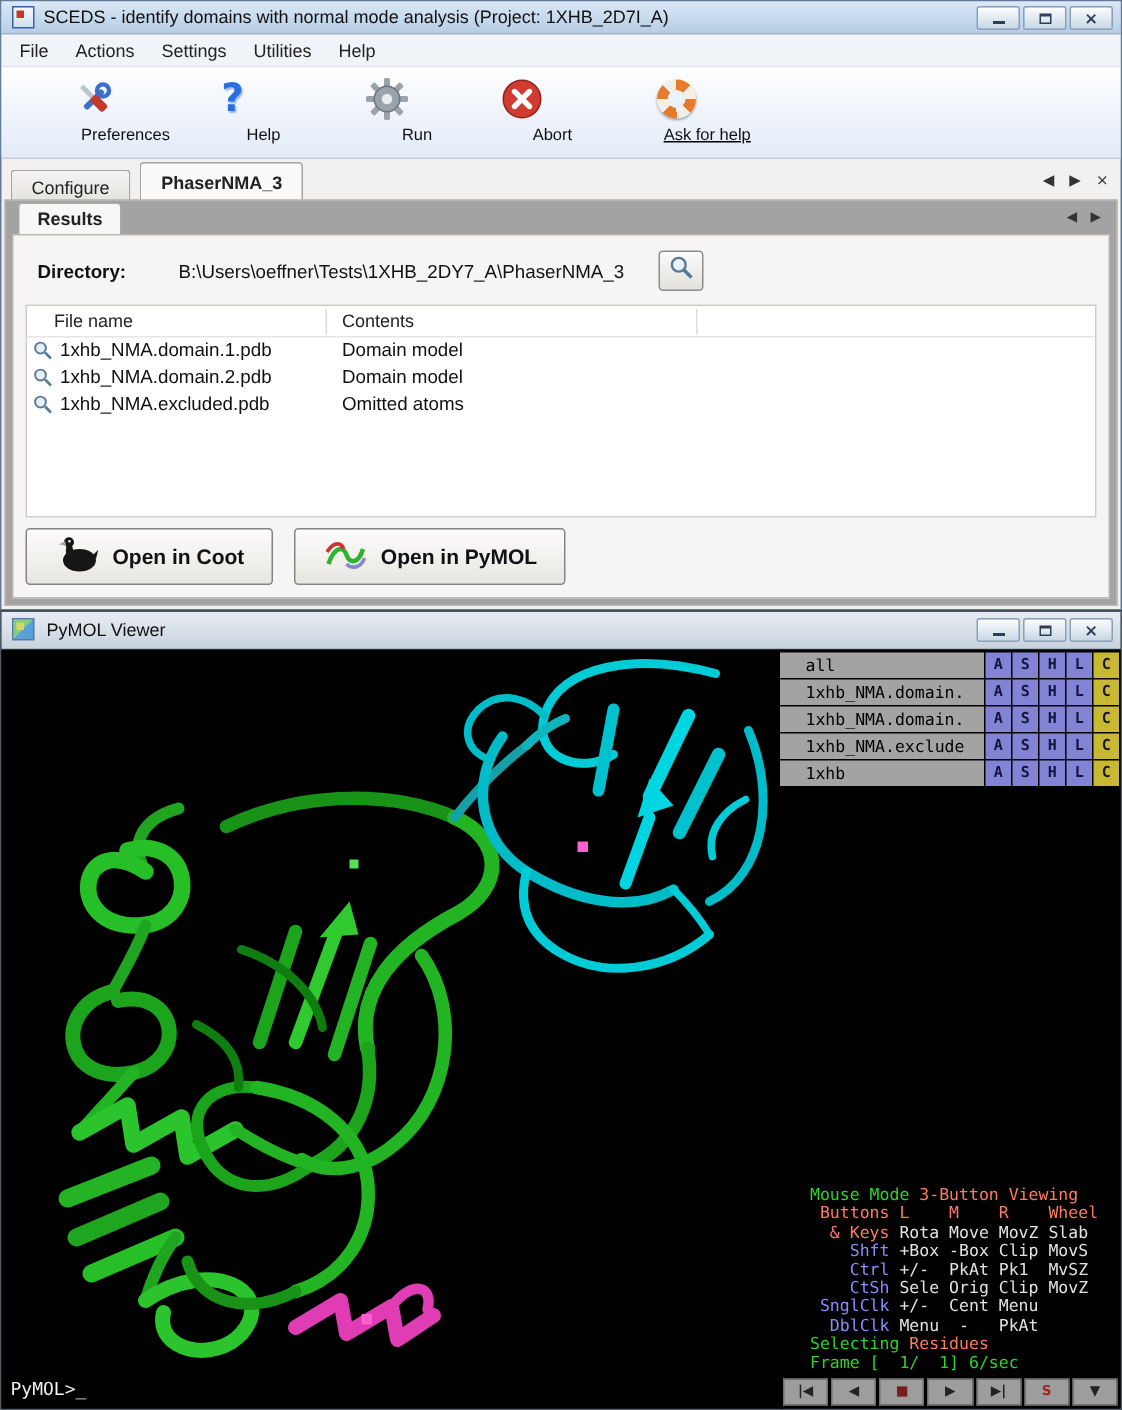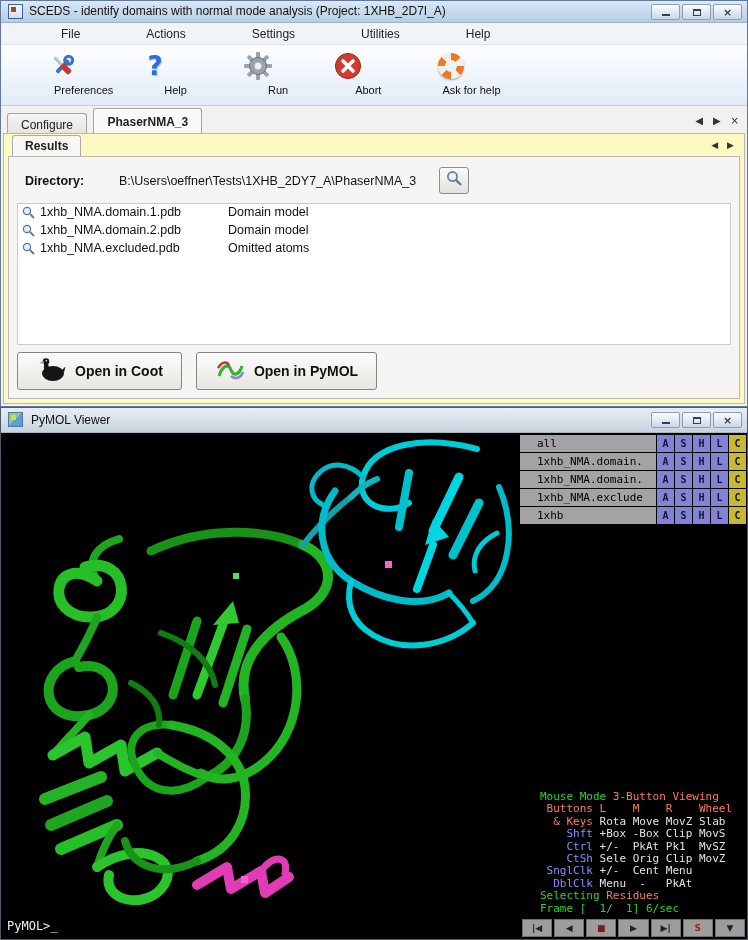--- a/index.html
+++ b/index.html
@@ -18,48 +18,48 @@
   .appicon::after { content:""; position:absolute; left:2px; top:2px; width:5px; height:5px; background:#c43a2a; }
   .winctrl { position:absolute; right:5px; top:3px; display:flex; }
   .wbtn { width:29px; height:16px; margin-left:2px; display:inline-flex; align-items:center; justify-content:center;
           background:linear-gradient(#fcfdfe,#c9d7e6); border:1px solid #8ba0b8; border-radius:2px; cursor:default; }
   .g-min { display:inline-block; width:8px; height:7px; border-bottom:2px solid #2e3f55; }
   .g-max { display:inline-block; width:8px; height:7px; border:1px solid #2e3f55; border-top-width:2px; }
   .g-close { font:bold 11px "DejaVu Sans",sans-serif; color:#2e3f55; line-height:1; }
 
   .menubar { height:22px; background:#f0f4f9; border-bottom:1px solid #dfe3e9;
              display:flex; align-items:center; padding-left:12px; }
-  .menu-item { font-size:12px; color:#222; padding:0 10px 0 0; margin-right:8px;margin-left:48px; }
+  .menu-item { font-size:12px; color:#222; padding:0 10px 0 0; margin-right:8px; }
 
   .toolbar { height:61px; background:linear-gradient(#fefefe,#e2ebf8); border-bottom:1px solid #c3cfde;
              display:flex; align-items:flex-start; padding:4px 0 0 12px; }
   .tool { display:flex; flex-direction:column; align-items:center; min-width:50px; margin-right:10px; }
   .tool .ticon { height:34px; display:flex; align-items:center; justify-content:center; }
   .tool .tlabel { font-size:11px; color:#111; margin-top:1px; white-space:nowrap;padding-left:41px; }
   .tool-run { margin-left:30px; }
   .tool-abort { margin-left:16px; }
-  .tool-ask { margin-left:10px; }
+  .tool-ask { margin-left:10px;text-decoration:underline; }
   .qicon { font:bold 26px "DejaVu Sans",sans-serif; color:#2a6fe0; text-shadow:1px 1px 1px #9db8dd; }
   .lifering { width:26px; height:26px; border-radius:50%;
     background:conic-gradient(#e87a2a 0 45deg,#f2efe9 45deg 90deg,#e87a2a 90deg 135deg,#f2efe9 135deg 180deg,
                #e87a2a 180deg 225deg,#f2efe9 225deg 270deg,#e87a2a 270deg 315deg,#f2efe9 315deg 360deg);
     position:relative; box-shadow:0 1px 2px #8899aa; }
   .lifering::after { content:""; position:absolute; left:7px; top:7px; width:12px; height:12px;
     border-radius:50%; background:#ecf2f9; }
 
   .tabrow { position:absolute; top:106px; left:0; right:0; height:27px; padding-left:6px; }
   .tab { display:inline-block; padding:4px 13px 4px; font-size:12px; color:#222;
          background:linear-gradient(#f5f4f2,#e4e2df); border:1px solid #a5a5a5; border-bottom:none;
          border-radius:3px 3px 0 0; margin-right:2px; position:relative; top:4px; }
   .tab.active { background:#fbfaf9; font-weight:bold; top:1px; padding-top:6px; }
   .tabnav { position:absolute; right:8px; top:8px; display:flex; gap:10px;
             font:10px "DejaVu Sans",sans-serif; color:#333; }
 
   .frame { position:absolute; top:132px; left:2px; right:2px; bottom:2px;
-           border:1px solid #b9b6b1; background:#fef9c3; }
+           border:1px solid #b9b6b1; background:#a3a3a3; }
   .innertabs { position:absolute; top:1px; left:8px; }
   .itab { display:inline-block; padding:3px 12px; font-size:12px; font-weight:bold; color:#222;
           background:#f8f7f5; border:1px solid #ababab; border-bottom:none; border-radius:3px 3px 0 0; }
   .innernav { position:absolute; right:10px; top:6px; display:flex; gap:9px;
               font:9px "DejaVu Sans",sans-serif; color:#333; }
   .innerpanel { position:absolute; top:22px; left:4px; right:4px; bottom:4px;
                 border:1px solid #bcb9b4; background:#f6f5f3; }
 
   .dirrow { position:absolute; top:12px; left:14px; right:14px; height:28px; }
   .dirlabel { position:absolute; left:2px; top:5px; font-size:12.5px; font-weight:bold; color:#111; }
@@ -222,20 +222,26 @@
             <span>
               <svg width="17" height="17" viewBox="0 0 17 17">
                 <circle cx="6.5" cy="6.5" r="4.6" fill="#eaf0f7" stroke="#5a7a9a" stroke-width="1.6"></circle>
                 <line x1="10" y1="10" x2="15" y2="15" stroke="#5a7a9a" stroke-width="2.4"></line>
               </svg>
             </span>
           </span>
         </div>
 
         <div class="filestable">
+          <div class="thead">
+            <span class="th1">File name</span>
+            <span class="th2">Contents</span>
+            <span class="vsep" style="left:199px"></span>
+            <span class="vsep" style="left:446px"></span>
+          </div>
           <div>
               <div class="trow">
                 <span class="ricon"><svg width="13" height="13" viewBox="0 0 13 13">
                     <circle cx="5" cy="5" r="3.6" fill="#e8eef6" stroke="#5a7a9a" stroke-width="1.3"></circle>
                     <line x1="8" y1="8" x2="12" y2="12" stroke="#5a7a9a" stroke-width="1.8"></line>
                   </svg></span>
                 <span class="rfile">1xhb_NMA.domain.1.pdb</span>
                 <span class="rcont">Domain model</span>
               </div>
               <div class="trow">

